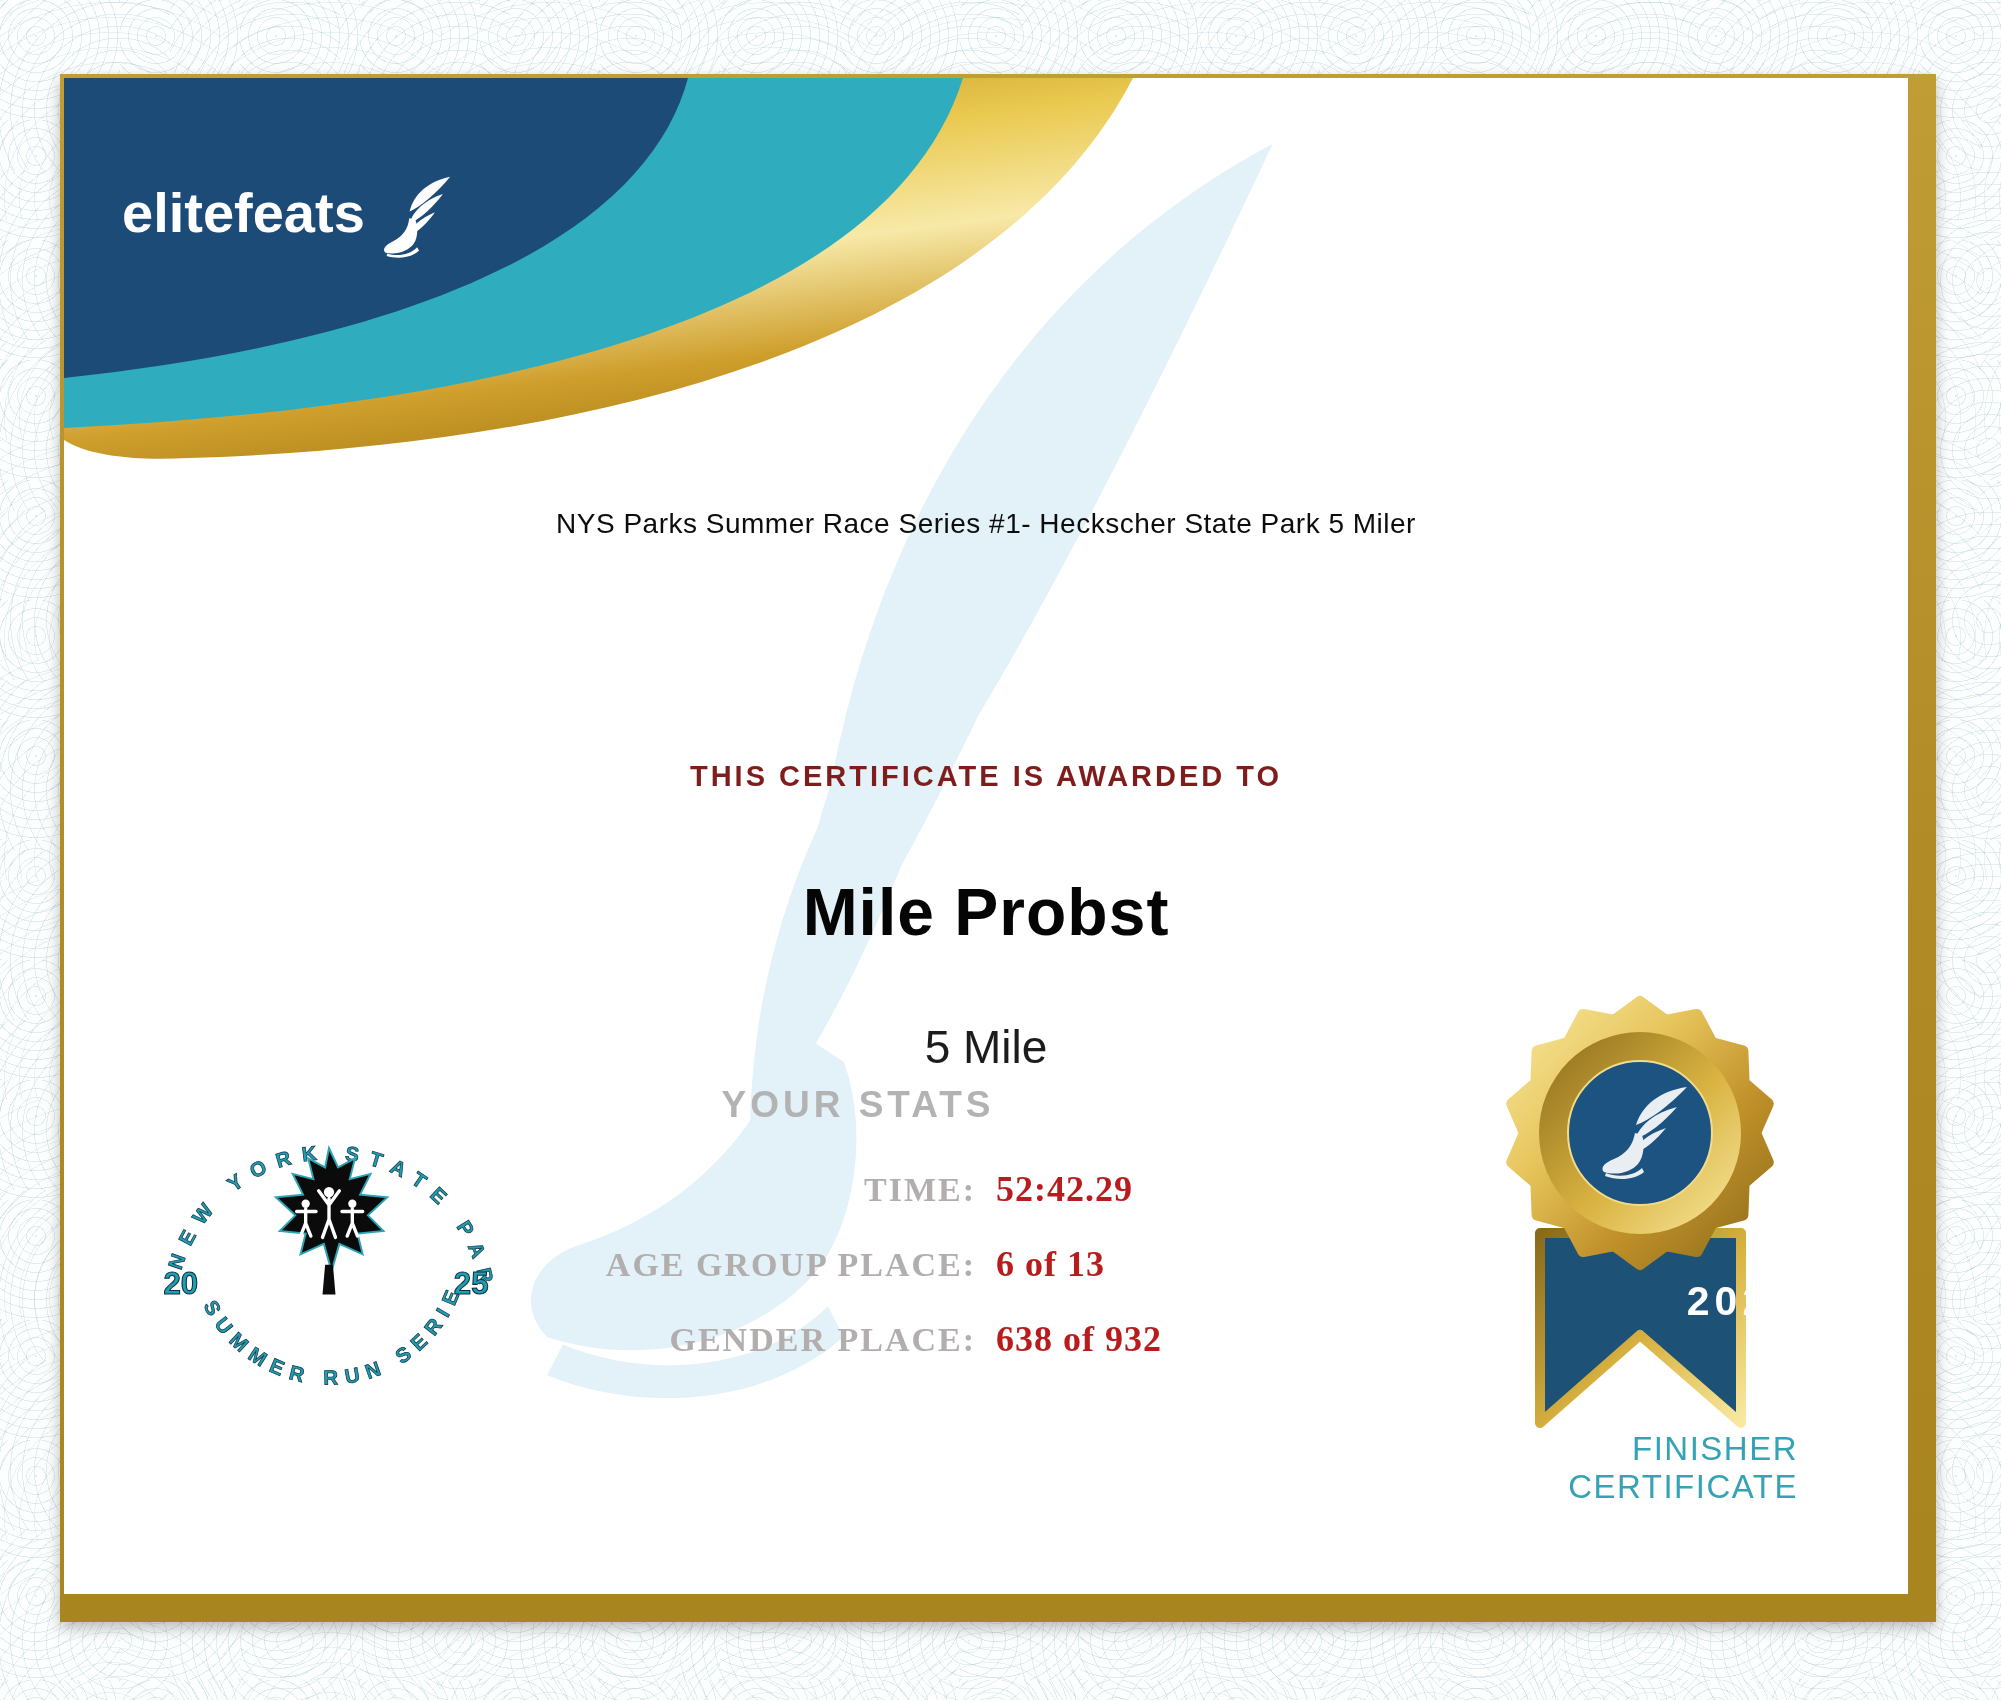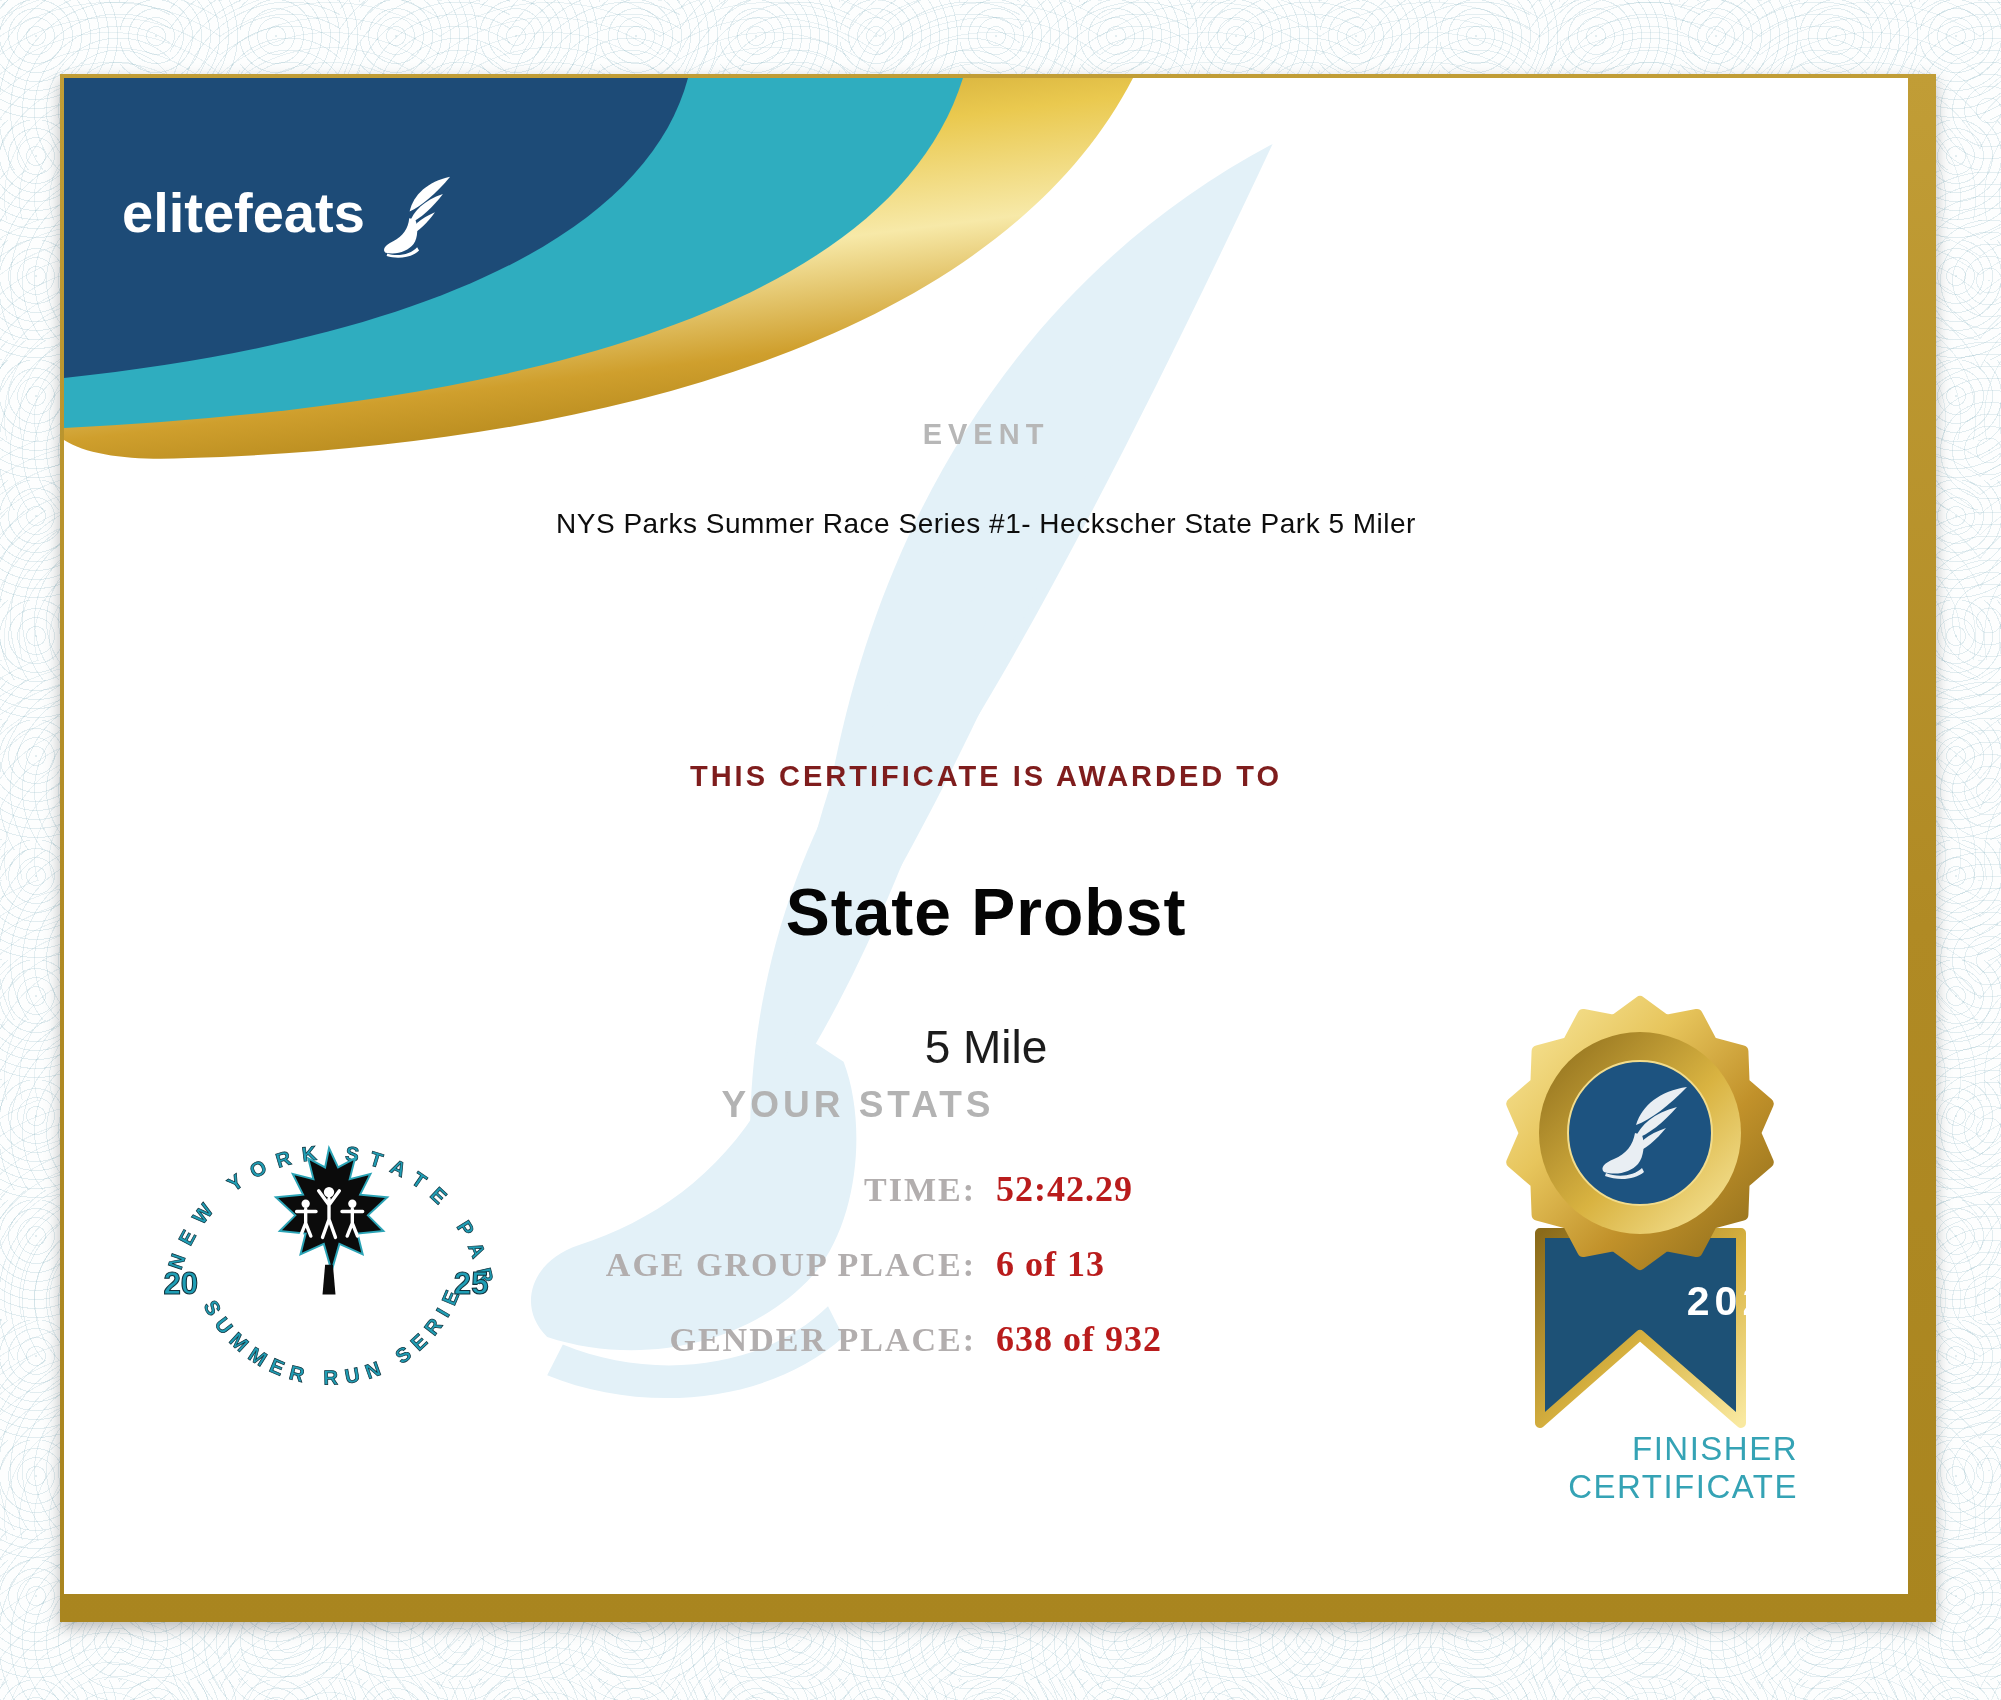--- a/index.html
+++ b/index.html
@@ -86,24 +86,23 @@
         <g fill="#ffffff">
           <path d="M97,4 C70,8 52,22 46,42 C60,37 80,22 97,4 Z"></path>
           <path d="M87,24 C64,30 50,42 45,56 C58,52 74,39 87,24 Z"></path>
           <path d="M76,45 C58,51 47,60 43,71 C55,67 67,56 76,45 Z"></path>
           <path d="M45,50 C43,62 36,71 24,76 C14,80 10,85 14,89 C27,93 41,89 48,81 C54,74 55,60 52,52 Z"></path>
           <path d="M16,90 C28,95 44,93 52,85 L54,89 C45,97 28,98 15,93 Z"></path>
         </g>
       </svg>
     </div>
 
-    <div class="abs centered event-heading">EVENT</div>
     <div class="abs centered event-name">NYS Parks Summer Race Series #1- Heckscher State Park 5 Miler</div>
     <div class="abs centered awarded-heading">THIS CERTIFICATE IS AWARDED TO</div>
-    <div class="abs centered recipient-name">State Probst</div>
+    <div class="abs centered recipient-name">Mile Probst</div>
     <div class="abs centered race-distance">5 Mile</div>
     <div class="abs stats-heading">YOUR STATS</div>
 
     <div class="abs stats">
       <div class="stat-row">
         <span class="stat-label"><span>TIME</span><span>:</span></span>
         <span class="stat-value">52:42.29</span>
       </div>
       <div class="stat-row">
         <span class="stat-label"><span>AGE GROUP PLACE</span><span>:</span></span>

